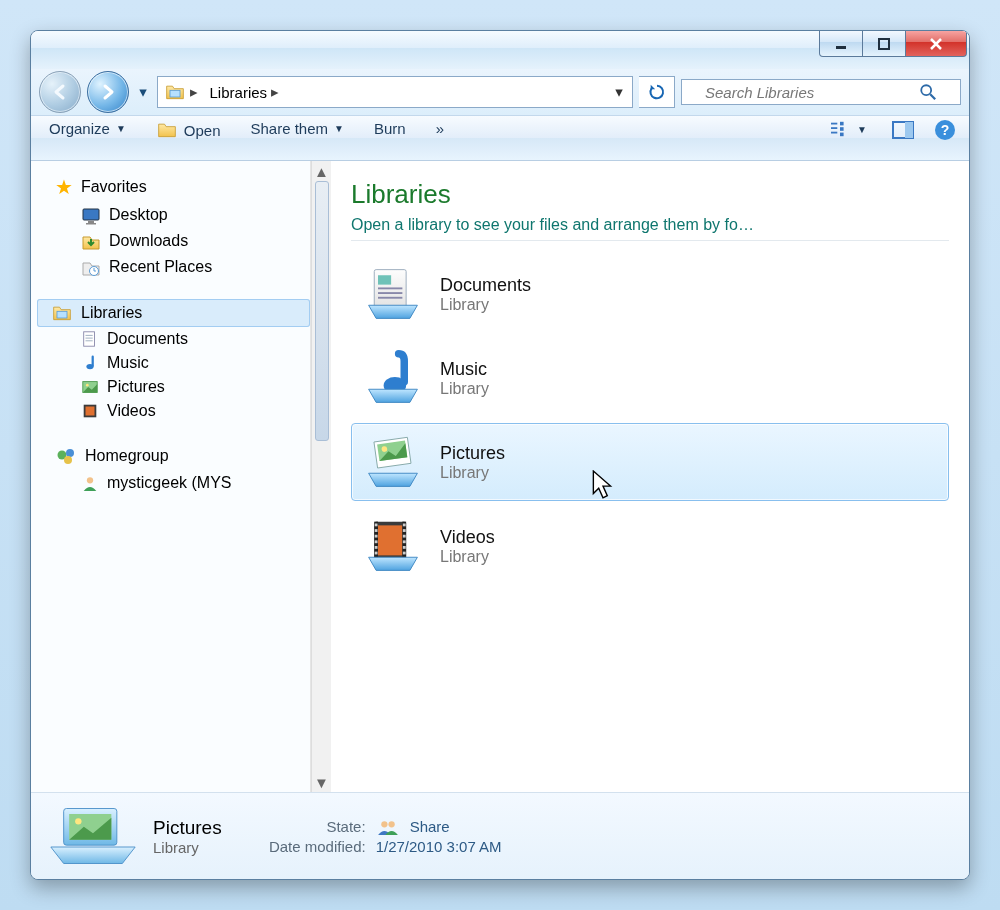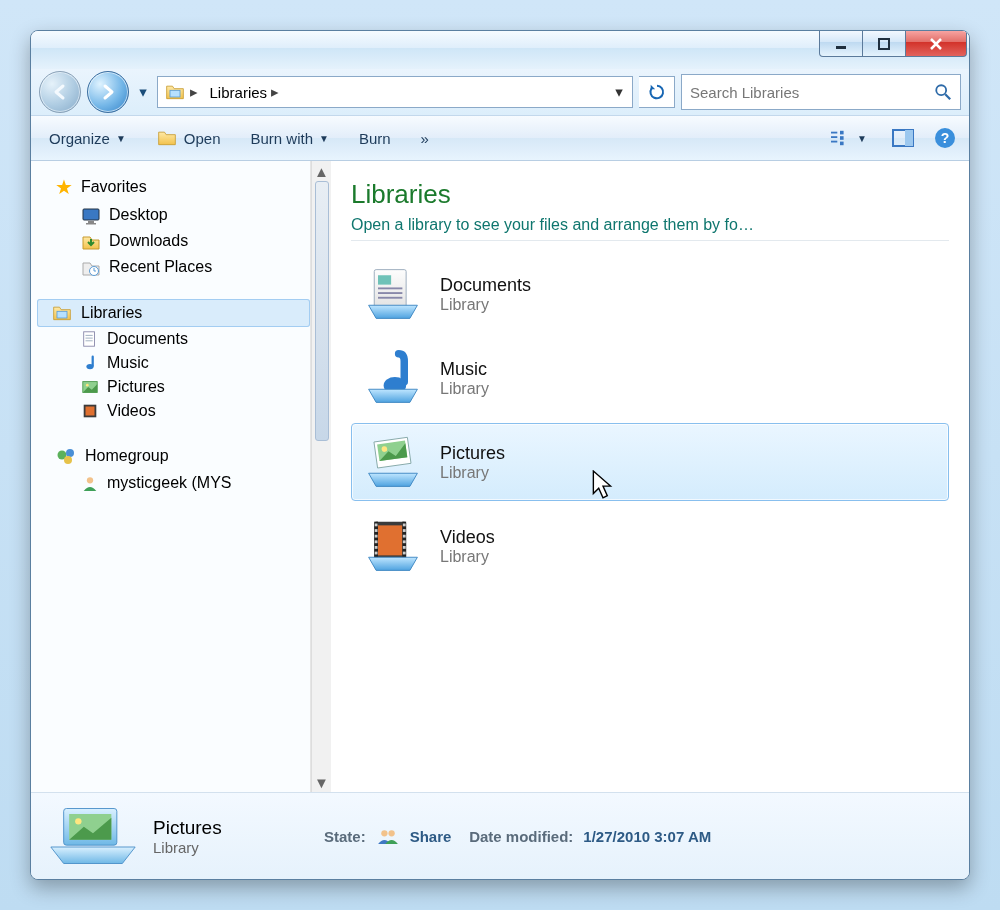--- a/index.html
+++ b/index.html
@@ -70,35 +70,35 @@
     border:1px solid #8ba9c8;
     display:flex; align-items:center;
     font-size:15px;
     position:relative;
   }
   .addressbar .seg { padding:0 6px; display:flex; align-items:center; gap:4px; height:100%; }
   .addr-dropdown { width:26px; text-align:center; color:#333;}
   .refresh { width:36px; height:32px; border:1px solid #8ba9c8; border-left:none; background:#fff;
     display:flex; align-items:center; justify-content:center; color:#1766b3;}
   .searchbox {
-    width:280px; height:36px;
+    width:280px; height:26px;
     background:#fff;
     border:1px solid #8ba9c8;
     display:flex; align-items:center;
-    padding:0 8px;
-    color:#777; 
+    padding:0 23px;
+    color:#777; font-style:italic;
     justify-content:space-between;
   }
   
   .toolbar {
     height:46px;
     background:linear-gradient(#f7fbff,#e3eefa 49%,#d6e8f7 50%,#e8f4fe);
     border-top:1px solid #c3d8ec;
     border-bottom:1px solid #b8cee3;
-    display:flex; align-items:center;
+    display:flex; align-items:flex-start;
     padding:0 10px;
     gap:14px;
     color:#1e3b5a;
   }
   .tbtn { display:flex; align-items:center; gap:6px; padding:4px 8px; border-radius:3px;}
   .tspacer { flex:1; }
   .caret { font-size:10px; color:#1e3b5a;}
   .iconbtn { width:28px; height:28px; display:flex; align-items:center; justify-content:center; }
   
   .bodyrow { flex:1; display:flex; background:#fff; overflow:hidden; border-bottom:1px solid #d3e1ee;}
@@ -155,21 +155,21 @@
     display:flex; align-items:center;
     padding:6px 16px;
     gap:14px;
   }
   .details .thumb {
     width:92px; height:66px;
   }
   .details .meta1 { display:flex; flex-direction:column; }
   .details .meta1 .n { font-size:19px; }
   .details .meta1 .t { font-size:15px; color:#666; }
-  .details .kv { color:#5a6b7b; font-size:15px; display:flex; flex-direction:row; gap:2px; margin-left:10px;font-weight:bold;}
+  .details .kv { color:#5a6b7b; font-size:15px; display:flex; flex-direction:column; gap:2px; margin-left:10px;}
   .details .kv .row { display:flex; gap:10px; align-items:center;}
   .details .kv .lab { color:#5a6b7b; text-align:right; width:120px;}
   .details .kv .val { color:#2d5a85;}
   
   .ic { display:inline-flex; }
   .favstar { color:#ffb400; font-size:20px; }
 </style>
 </head>
 <body>
 
@@ -408,21 +408,21 @@
       </div>
       <div class="tbtn">
         <span class="ic">
             <svg width="22" height="20">
               <use href="#ic-folder"></use>
             </svg>
           </span>
         <span>Open</span>
       </div>
       <div class="tbtn">
-        <span>Burn with</span>
+        <span>Share them</span>
           <span class="caret">▼</span>
       </div>
       <div class="tbtn">
         <span>Burn</span>
       </div>
       <div class="tbtn">
         <span>»</span>
       </div>
       <div class="tspacer"></div>
       <div class="tbtn">

